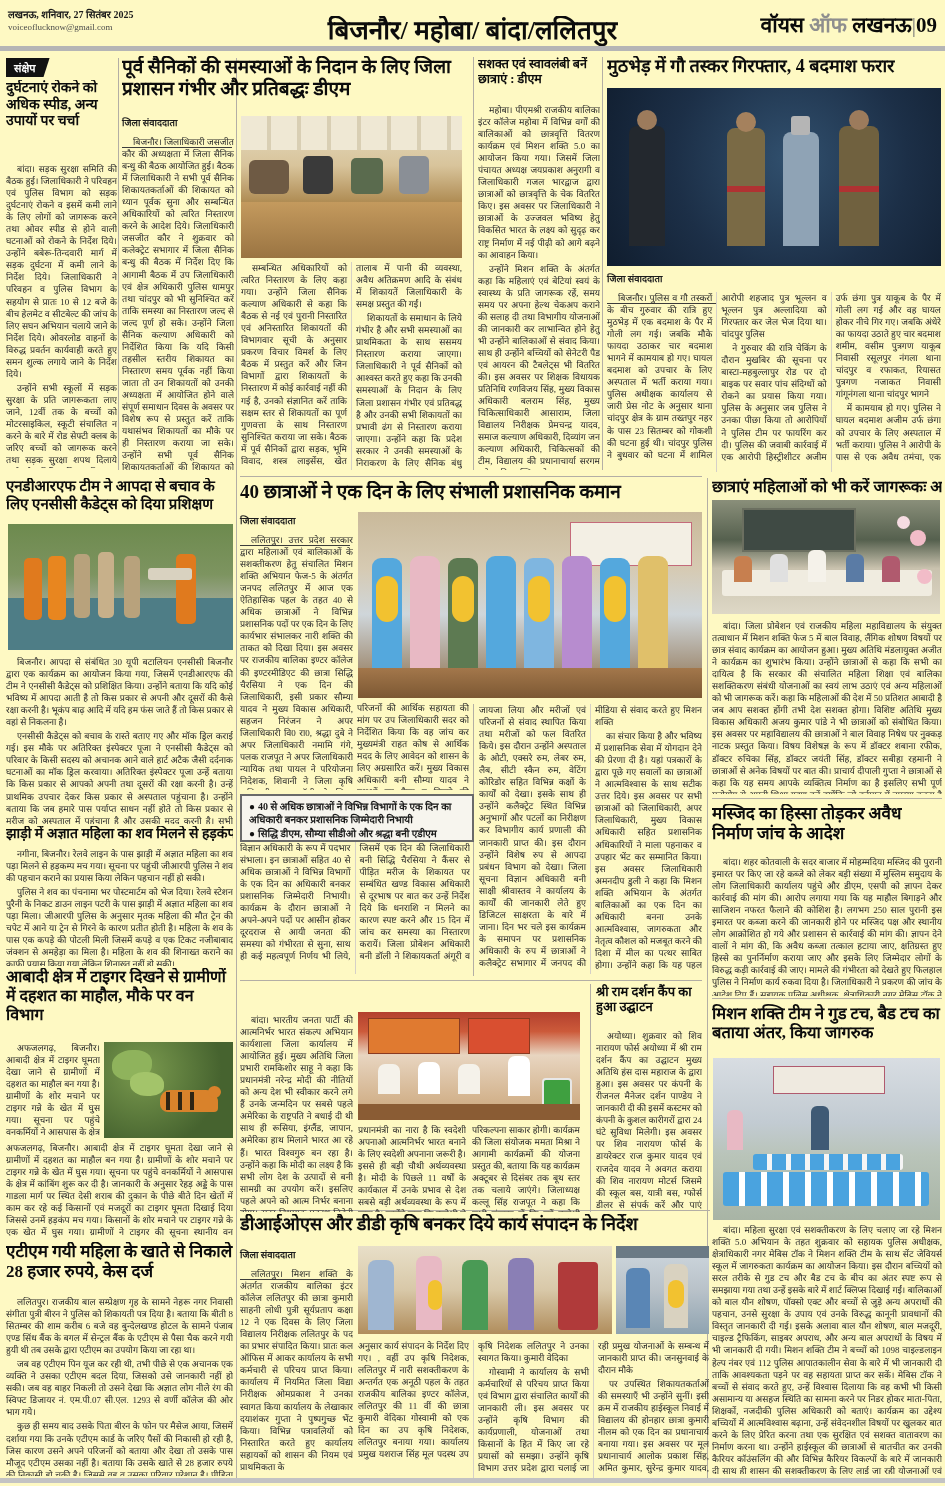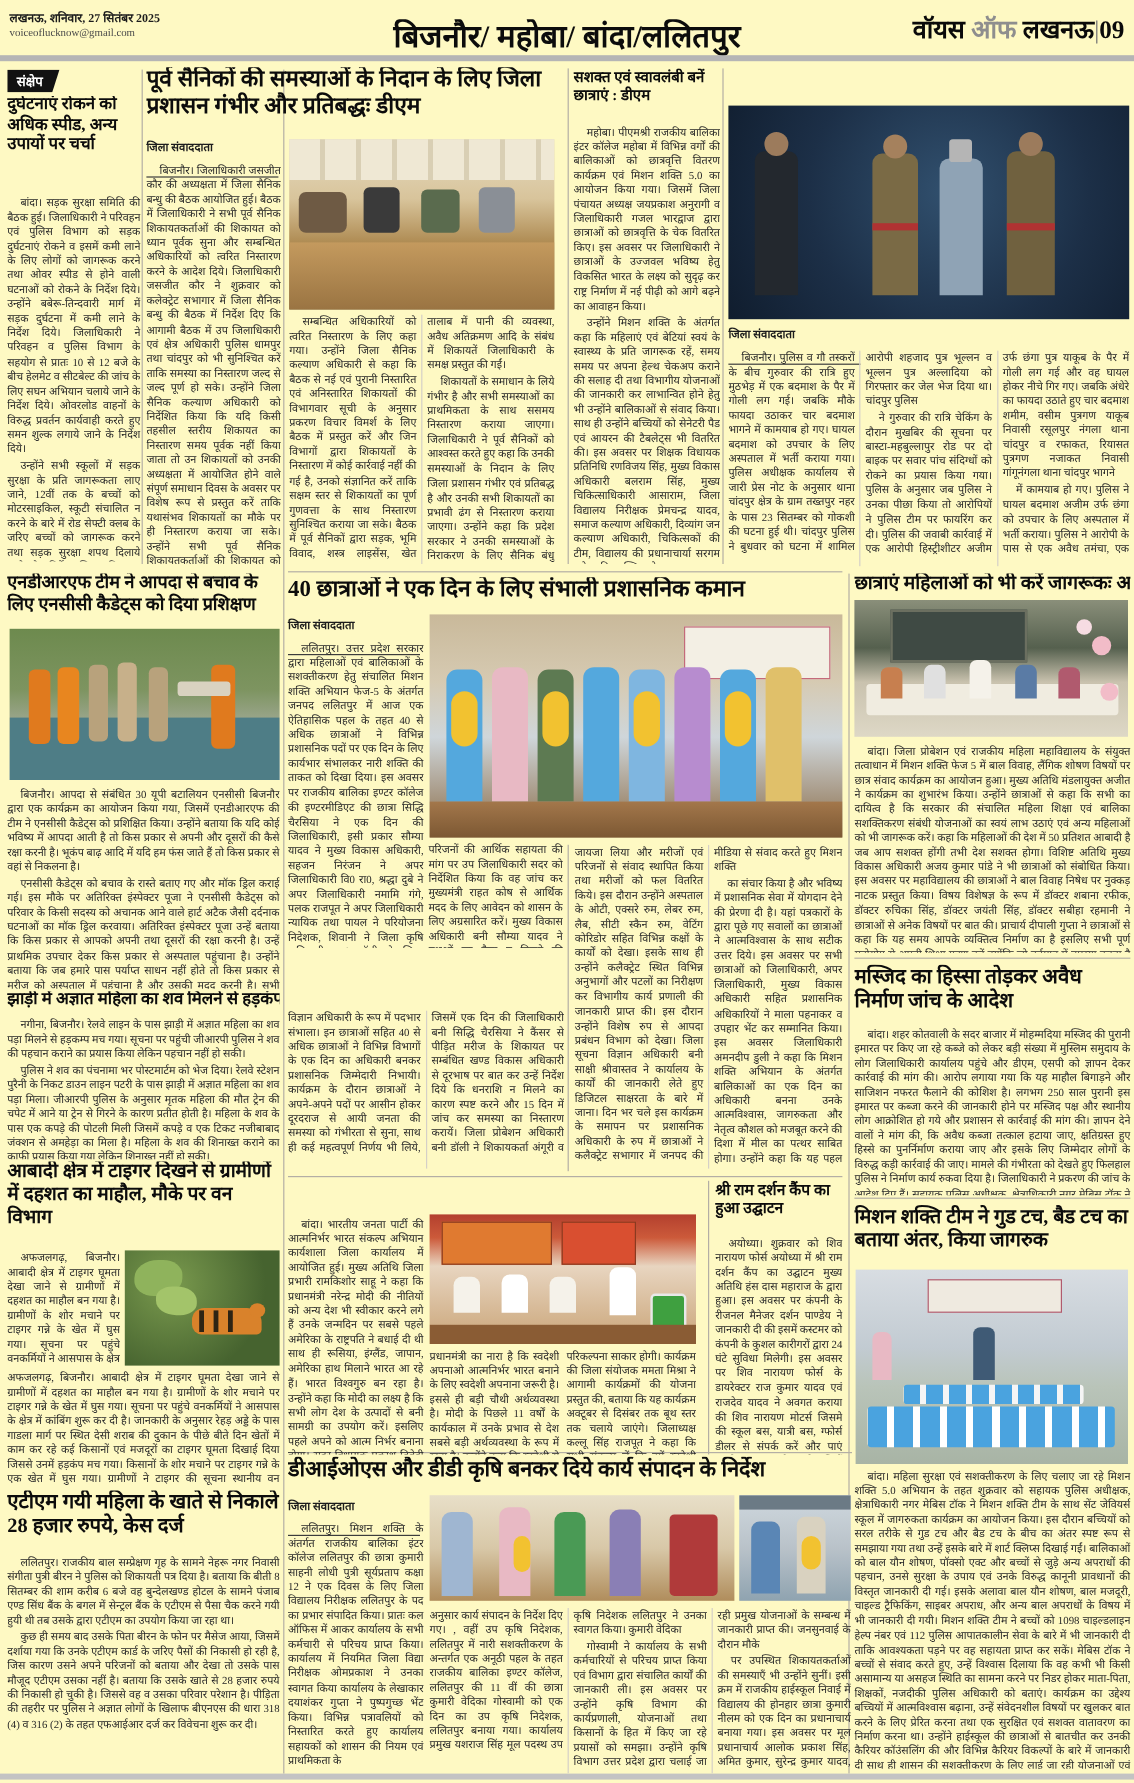--- a/index.html
+++ b/index.html
@@ -81,20 +81,21 @@
     <p>सम्बन्धित अधिकारियों को त्वरित निस्तारण के लिए कहा गया। उन्होंने जिला सैनिक कल्याण अधिकारी से कहा कि बैठक से नई एवं पुरानी निस्तारित एवं अनिस्तारित शिकायतों की विभागवार सूची के अनुसार प्रकरण विचार विमर्श के लिए बैठक में प्रस्तुत करें और जिन विभागों द्वारा शिकायतों के निस्तारण में कोई कार्रवाई नहीं की गई है, उनको संज्ञानित करें ताकि सक्षम स्तर से शिकायतों का पूर्ण गुणवत्ता के साथ निस्तारण सुनिश्चित कराया जा सके। बैठक में पूर्व सैनिकों द्वारा सड़क, भूमि विवाद, शस्त्र लाइसेंस, खेत तालाब में पानी की व्यवस्था, अवैध अतिक्रमण आदि के संबंध में शिकायतें जिलाधिकारी के समक्ष प्रस्तुत की गईं।</p>
     <p>शिकायतों के समाधान के लिये गंभीर है और सभी समस्याओं का प्राथमिकता के साथ ससमय निस्तारण कराया जाएगा। जिलाधिकारी ने पूर्व सैनिकों को आश्वस्त करते हुए कहा कि उनकी समस्याओं के निदान के लिए जिला प्रशासन गंभीर एवं प्रतिबद्ध है और उनकी सभी शिकायतों का प्रभावी ढंग से निस्तारण कराया जाएगा। उन्होंने कहा कि प्रदेश सरकार ने उनकी समस्याओं के निराकरण के लिए सैनिक बंधु बैठक के रूप में जो प्लेटफार्म दिया है, जिला प्रशासन इसका भरपूर लाभ उपलब्ध कराने के लिए प्रतिबद्ध है। बैठक के दौरान जिला सैनिक कल्याण अधिकारी कैप्टन अनिल गुप्ता, उपाधीक्षक पुलिस सहित अन्य विभागीय अधिकारी एवं पूर्व सैनिक बन्धु मौजूद थे।</p>
   </div>
 
   <div class="abs hl" style="left:478px;top:57px;width:122px;font-size:12.5px;">सशक्त एवं स्वावलंबी बनें छात्राएं : डीएम</div>
   <div class="abs bd" style="left:478px;top:104px;width:122px;height:366px;">
     <p>महोबा। पीएमश्री राजकीय बालिका इंटर कॉलेज महोबा में विभिन्न वर्गों की बालिकाओं को छात्रवृत्ति वितरण कार्यक्रम एवं मिशन शक्ति 5.0 का आयोजन किया गया। जिसमें जिला पंचायत अध्यक्ष जयप्रकाश अनुरागी व जिलाधिकारी गजल भारद्वाज द्वारा छात्राओं को छात्रवृत्ति के चेक वितरित किए। इस अवसर पर जिलाधिकारी ने छात्राओं के उज्जवल भविष्य हेतु विकसित भारत के लक्ष्य को सुदृढ़ कर राष्ट्र निर्माण में नई पीढ़ी को आगे बढ़ने का आवाहन किया।</p>
     <p>उन्होंने मिशन शक्ति के अंतर्गत कहा कि महिलाएं एवं बेटियां स्वयं के स्वास्थ्य के प्रति जागरूक रहें, समय समय पर अपना हेल्थ चेकअप कराने की सलाह दी तथा विभागीय योजनाओं की जानकारी कर लाभान्वित होने हेतु भी उन्होंने बालिकाओं से संवाद किया। साथ ही उन्होंने बच्चियों को सेनेटरी पैड एवं आयरन की टैबलेट्स भी वितरित की। इस अवसर पर शिक्षक विधायक प्रतिनिधि रणविजय सिंह, मुख्य विकास अधिकारी बलराम सिंह, मुख्य चिकित्साधिकारी आसाराम, जिला विद्यालय निरीक्षक प्रेमचन्द्र यादव, समाज कल्याण अधिकारी, दिव्यांग जन कल्याण अधिकारी, चिकित्सकों की टीम, विद्यालय की प्रधानाचार्या सरगम खरे आदि उपस्थित रहे।</p>
   </div>
 
+  <div class="abs hl" style="left:607px;top:56px;width:334px;font-size:18px;white-space:nowrap;">मुठभेड़ में गौ तस्कर गिरफ्तार, 4 बदमाश फरार</div>
   <div class="ph" style="left:607px;top:88px;width:334px;height:178px;background:radial-gradient(circle at 55% 40%,#31506e 0%,#1c2f47 55%,#101d2e 100%);">
     <span style="left:22px;top:38px;width:36px;height:120px;background:#23282e;border-radius:8px 8px 0 0;"></span>
     <span style="left:30px;top:22px;width:20px;height:20px;background:#9c7b5c;border-radius:50%;"></span>
     <span style="left:120px;top:40px;width:38px;height:118px;background:#7a6a45;border-radius:8px 8px 0 0;"></span>
     <span style="left:129px;top:24px;width:20px;height:20px;background:#a5815d;border-radius:50%;"></span>
     <span style="left:176px;top:44px;width:36px;height:114px;background:#8fa3b5;border-radius:8px 8px 0 0;"></span>
     <span style="left:184px;top:28px;width:19px;height:19px;background:#b5b5b5;border-radius:3px;"></span>
     <span style="left:232px;top:38px;width:40px;height:120px;background:#70613f;border-radius:8px 8px 0 0;"></span>
     <span style="left:242px;top:22px;width:20px;height:20px;background:#9c7b5c;border-radius:50%;"></span>
     <span style="left:120px;top:98px;width:38px;height:6px;background:#b03232;"></span>
@@ -142,20 +143,21 @@
   <div class="abs bd" style="left:6px;top:1042px;width:94px;height:96px;">
     <p>अफजलगढ़, बिजनौर। आबादी क्षेत्र में टाइगर घूमता देखा जाने से ग्रामीणों में दहशत का माहौल बन गया है। ग्रामीणों के शोर मचाने पर टाइगर गन्ने के खेत में घुस गया। सूचना पर पहुंचे वनकर्मियों ने आसपास के क्षेत्र में कांबिंग शुरू कर दी है। जानकारी के अनुसार रेहड़ अड्डे के पास गाडला मार्ग पर स्थित देसी शराब की दुकान के पीछे बीते दिन खेतों में काम कर रहे कई किसानों एवं मजदूरों का टाइगर घूमता दिखाई दिया जिससे उनमें हड़कंप मच गया। किसानों के शोर मचाने पर टाइगर गन्ने के एक खेत में घुस गया। ग्रामीणों ने टाइगर की सूचना स्थानीय वन अधिकारियों को दी। सूचना पर वन दरोगा बाकर रजा, लक्ष्मीचंद व रवि कुमार सहयोगी वनकर्मियों संग मौके पर पहुंचे जिन्होंने गन्ने के खेत के चारों तरफ एवं आसपास स्थित आम के बाग आदि में कांबिंग की लेकिन टाइगर जब तक अपना ठिकाना बदल चुका था। वन दरोगा बाकर राजा ने बताया कि वहां पर टाइगर के पद चिन्ह देखे गए हैं। मौके पर उपस्थित ग्रामीणों का कहना था कि वनकर्मियों के आने से पूर्व ही टाइगर शोर सुनकर गन्ने के खेत में घुस गया और अंदर ही अंदर कहीं और निकल गया। आबादी के पास टाइगर को देखे जाने से ग्रामीणों में दहशत का माहौल है।</p>
   </div>
   <div class="abs bd" style="left:6px;top:1142px;width:227px;height:96px;">
     <p style="text-indent:0;">अफजलगढ़, बिजनौर। आबादी क्षेत्र में टाइगर घूमता देखा जाने से ग्रामीणों में दहशत का माहौल बन गया है। ग्रामीणों के शोर मचाने पर टाइगर गन्ने के खेत में घुस गया। सूचना पर पहुंचे वनकर्मियों ने आसपास के क्षेत्र में कांबिंग शुरू कर दी है। जानकारी के अनुसार रेहड़ अड्डे के पास गाडला मार्ग पर स्थित देसी शराब की दुकान के पीछे बीते दिन खेतों में काम कर रहे कई किसानों एवं मजदूरों का टाइगर घूमता दिखाई दिया जिससे उनमें हड़कंप मच गया। किसानों के शोर मचाने पर टाइगर गन्ने के एक खेत में घुस गया। ग्रामीणों ने टाइगर की सूचना स्थानीय वन अधिकारियों को दी। सूचना पर वन दरोगा बाकर रजा, लक्ष्मीचंद व रवि कुमार सहयोगी वनकर्मियों संग मौके पर पहुंचे जिन्होंने गन्ने के खेत के चारों तरफ एवं आसपास स्थित आम के बाग आदि में कांबिंग की लेकिन टाइगर जब तक अपना ठिकाना बदल चुका था। वन दरोगा बाकर राजा ने बताया कि वहां पर टाइगर के पद चिन्ह देखे गए हैं। मौके पर उपस्थित ग्रामीणों का कहना था कि वनकर्मियों के आने से पूर्व ही टाइगर शोर सुनकर गन्ने के खेत में घुस गया और अंदर ही अंदर कहीं और निकल गया। आबादी के पास टाइगर को देखे जाने से ग्रामीणों में दहशत का माहौल है।</p>
   </div>
 
   <div class="abs hl" style="left:6px;top:1242px;width:227px;font-size:17px;">एटीएम गयी महिला के खाते से निकाले 28 हजार रुपये, केस दर्ज</div>
   <div class="abs bd" style="left:6px;top:1296px;width:227px;height:180px;">
     <p>ललितपुर। राजकीय बाल सम्प्रेक्षण गृह के सामने नेहरू नगर निवासी संगीता पुत्री बीरन ने पुलिस को शिकायती पत्र दिया है। बताया कि बीती 8 सितम्बर की शाम करीब 6 बजे वह बुन्देलखण्ड होटल के सामने पंजाब एण्ड सिंध बैंक के बगल में सेन्ट्रल बैंक के एटीएम से पैसा चैक करने गयी हुयी थी तब उसके द्वारा एटीएम का उपयोग किया जा रहा था।</p>
+    <p>जब वह एटीएम पिन यूज कर रही थी, तभी पीछे से एक अचानक एक व्यक्ति ने उसका एटीएम बदल दिया, जिसको उसे जानकारी नहीं हो सकी। जब वह बाहर निकली तो उसने देखा कि अज्ञात लोग नीले रंग की स्विफ्ट डिजायर नं. एम.पी.07 सी.एल. 1293 से वर्णी कॉलेज की ओर भाग गये।</p>
     <p>कुछ ही समय बाद उसके पिता बीरन के फोन पर मैसेज आया, जिसमें दर्शाया गया कि उनके एटीएम कार्ड के जरिए पैसों की निकासी हो रही है, जिस कारण उसने अपने परिजनों को बताया और देखा तो उसके पास मौजूद एटीएम उसका नहीं है। बताया कि उसके खाते से 28 हजार रुपये की निकासी हो चुकी है। जिससे वह व उसका परिवार परेशान है। पीड़िता की तहरीर पर पुलिस ने अज्ञात लोगों के खिलाफ बीएनएस की धारा 318 (4) व 316 (2) के तहत एफआईआर दर्ज कर विवेचना शुरू कर दी।</p>
   </div>
 
   <div class="abs hl" style="left:240px;top:481px;width:462px;font-size:19px;white-space:nowrap;">40 छात्राओं ने एक दिन के लिए संभाली प्रशासनिक कमान</div>
   <div class="abs bl" style="left:240px;top:514px;width:110px;">जिला संवाददाता</div>
   <div class="ph" style="left:358px;top:512px;width:344px;height:186px;background:linear-gradient(180deg,#c9b99a 0%,#d6cab2 30%,#cfd6da 55%,#8a6b46 100%);">
     <span style="right:10px;top:10px;width:120px;height:42px;background:#f3efe4;border:1px solid #c46a7a;"></span>
     <span style="left:14px;top:46px;width:30px;height:110px;background:#54a8dd;border-radius:9px 9px 0 0;"></span>
     <span style="left:52px;top:44px;width:30px;height:112px;background:#e8b9c4;border-radius:9px 9px 0 0;"></span>
     <span style="left:90px;top:46px;width:30px;height:110px;background:#5d7a52;border-radius:9px 9px 0 0;"></span>
@@ -169,20 +171,24 @@
     <span style="left:170px;top:64px;width:22px;height:46px;background:#f2c230;border-radius:11px;"></span>
     <span style="left:246px;top:64px;width:22px;height:46px;background:#f2c230;border-radius:11px;"></span>
     <span style="left:0;bottom:0;width:100%;height:30px;background:linear-gradient(180deg,#a3774b,#7c5833);"></span>
   </div>
   <div class="abs bd" style="left:240px;top:534px;width:113px;height:256px;">
     <p>ललितपुर। उत्तर प्रदेश सरकार द्वारा महिलाओं एवं बालिकाओं के सशक्तीकरण हेतु संचालित मिशन शक्ति अभियान फेज-5 के अंतर्गत जनपद ललितपुर में आज एक ऐतिहासिक पहल के तहत 40 से अधिक छात्राओं ने विभिन्न प्रशासनिक पदों पर एक दिन के लिए कार्यभार संभालकर नारी शक्ति की ताकत को दिखा दिया। इस अवसर पर राजकीय बालिका इण्टर कॉलेज की इण्टरमीडिएट की छात्रा सिद्धि चैरसिया ने एक दिन की जिलाधिकारी, इसी प्रकार सौम्या यादव ने मुख्य विकास अधिकारी, सहजन निरंजन ने अपर जिलाधिकारी वि0 रा0, श्रद्धा दुबे ने अपर जिलाधिकारी नमामि गंगे, पलक राजपूत ने अपर जिलाधिकारी न्यायिक तथा पायल ने परियोजना निदेशक, शिवानी ने जिला कृषि अधिकारी, कु0 डॉली ने जिला प्रोबेशन अधिकारी तथा साक्षी श्रीवास्तव ने जिला सूचना</p>
   </div>
   <div class="abs bd" style="left:357px;top:702px;width:112px;height:88px;">
     <p style="text-indent:0;">परिजनों की आर्थिक सहायता की मांग पर उप जिलाधिकारी सदर को निर्देशित किया कि वह जांच कर मुख्यमंत्री राहत कोष से आर्थिक मदद के लिए आवेदन को शासन के लिए अग्रसारित करें। मुख्य विकास अधिकारी बनी सौम्या यादव ने पशुओं का पैसा न मिलने की शिकायत लेकर आये किसान की</p>
   </div>
+  <div class="abs bbox" style="left:240px;top:794px;width:216px;height:38px;">
+    <div><span class="dot">●</span><span>40 से अधिक छात्राओं ने विभिन्न विभागों के एक दिन का अधिकारी बनकर प्रशासनिक जिम्मेदारी निभायी</span></div>
+    <div><span class="dot">●</span><span>सिद्धि डीएम, सौम्या सीडीओ और श्रद्धा बनी एडीएम</span></div>
+  </div>
   <div class="abs bd cols2" style="left:240px;top:842px;width:230px;height:132px;">
     <p style="text-indent:0;">विज्ञान अधिकारी के रूप में पदभार संभाला। इन छात्राओं सहित 40 से अधिक छात्राओं ने विभिन्न विभागों के एक दिन का अधिकारी बनकर प्रशासनिक जिम्मेदारी निभायी। कार्यक्रम के दौरान छात्राओं ने अपने-अपने पदों पर आसीन होकर दूरदराज से आयी जनता की समस्या को गंभीरता से सुना, साथ ही कई महत्वपूर्ण निर्णय भी लिये, जिसमें एक दिन की जिलाधिकारी बनी सिद्धि चैरसिया ने कैंसर से पीड़ित मरीज के शिकायत पर सम्बंधित खण्ड विकास अधिकारी से दूरभाष पर बात कर उन्हें निर्देश दिये कि धनराशि न मिलने का कारण स्पष्ट करने और 15 दिन में जांच कर समस्या का निस्तारण करायें। जिला प्रोबेशन अधिकारी बनी डॉली ने शिकायकर्ता अंगूरी व राजकुमारी की विधवा पेंशन न मिलने की शिकायत पर स्वयं उनकी पेंशन बुक देखी और सम्बंधित पटल सहायक को बुलाकर कम्प्यूटर पर जांच करायी। उन्होंने दोनों लाभार्थियों को अगले माह से पेंशन</p>
   </div>
   <div class="abs bd cols2" style="left:479px;top:704px;width:223px;height:270px;">
     <p style="text-indent:0;">जायजा लिया और मरीजों एवं परिजनों से संवाद स्थापित किया तथा मरीजों को फल वितरित किये। इस दौरान उन्होंने अस्पताल के ओटी, एक्सरे रुम, लेबर रुम, लैब, सीटी स्कैन रुम, वेटिंग कोरिडोर सहित विभिन्न कक्षों के कार्यों को देखा। इसके साथ ही उन्होंने कलैक्ट्रेट स्थित विभिन्न अनुभागों और पटलों का निरीक्षण कर विभागीय कार्य प्रणाली की जानकारी प्राप्त की। इस दौरान उन्होंने विशेष रुप से आपदा प्रबंधन विभाग को देखा। जिला सूचना विज्ञान अधिकारी बनी साक्षी श्रीवास्तव ने कार्यालय के कार्यों की जानकारी लेते हुए डिजिटल साक्षरता के बारे में जाना। दिन भर चले इस कार्यक्रम के समापन पर प्रशासनिक अधिकारी के रुप में छात्राओं ने कलैक्ट्रेट सभागार में जनपद की मीडिया से संवाद करते हुए मिशन शक्ति</p>
     <p>का संचार किया है और भविष्य में प्रशासनिक सेवा में योगदान देने की प्रेरणा दी है। यहां पत्रकारों के द्वारा पूछे गए सवालों का छात्राओं ने आत्मविश्वास के साथ सटीक उत्तर दिये। इस अवसर पर सभी छात्राओं को जिलाधिकारी, अपर जिलाधिकारी, मुख्य विकास अधिकारी सहित प्रशासनिक अधिकारियों ने माला पहनाकर व उपहार भेंट कर सम्मानित किया। इस अवसर जिलाधिकारी अमनदीप डुली ने कहा कि मिशन शक्ति अभियान के अंतर्गत बालिकाओं का एक दिन का अधिकारी बनना उनके आत्मविश्वास, जागरुकता और नेतृत्व कौशल को मजबूत करने की दिशा में मील का पत्थर साबित होगा। उन्होंने कहा कि यह पहल समाज में महिलाओं व बालिकाओं की भूमिका को और सशक्त बनायेगी।</p>
   </div>
 
   <div class="abs hl" style="left:712px;top:478px;width:230px;font-size:16px;white-space:nowrap;">छात्राएं महिलाओं को भी करें जागरूकः आयुक्त</div>
   <div class="ph" style="left:712px;top:500px;width:228px;height:114px;background:linear-gradient(180deg,#8a8f7a 0%,#55604e 35%,#c9c2ae 60%,#ded8c6 100%);">

